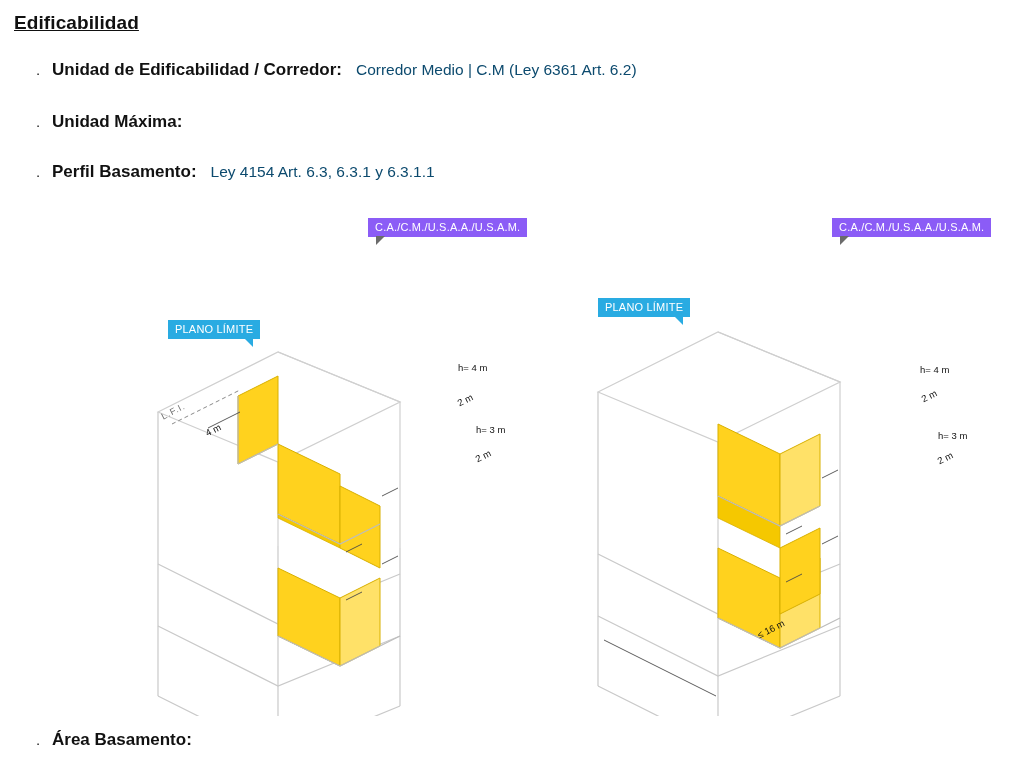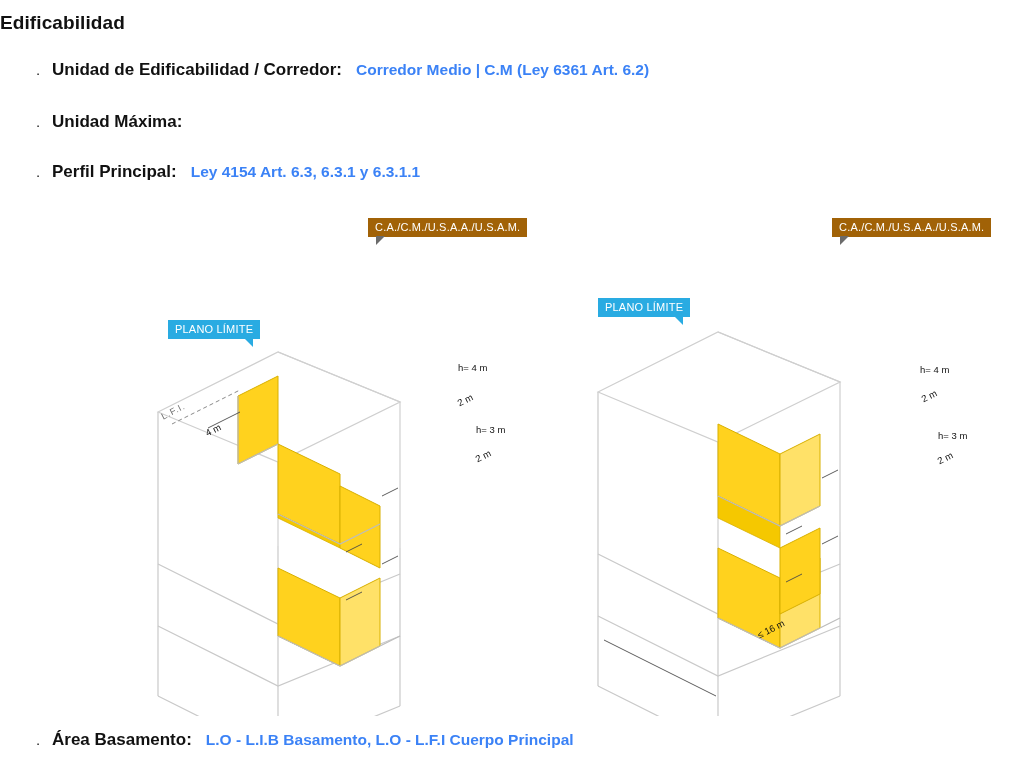--- a/index.html
+++ b/index.html
@@ -15,25 +15,26 @@
     overflow: hidden;
     position: relative;
   }
   .page {
     position: relative;
     width: 1024px;
     height: 768px;
   }
   .title {
     position: absolute;
-    left: 0;
+    left: 14px;
     top: 12px;
     font-size: 19px;
     font-weight: bold;
     color: #111;
+    text-decoration: underline;
     letter-spacing: 0.1px;
   }
   .bullet-row {
     position: absolute;
     left: 36px;
     display: flex;
     align-items: baseline;
     white-space: nowrap;
   }
   .bullet-dot {
@@ -42,22 +43,22 @@
     width: 16px;
     display: inline-block;
   }
   .bullet-label {
     font-size: 17px;
     font-weight: bold;
     color: #111;
   }
   .bullet-value {
     font-size: 15.5px;
-    font-weight: bold;
-    color: #3b82f6;
+    font-weight: normal;
+    color: #0c4a6e;
     margin-left: 14px;
   }
   #row-corredor { top: 60px; }
   #row-altura   { top: 112px; }
   #row-perfil   { top: 162px; }
   #row-area     { top: 730px; }
 
   .figures {
     position: absolute;
     left: 0;
@@ -79,21 +80,21 @@
   .callout {
     position: absolute;
     font-family: "Liberation Sans", sans-serif;
     font-size: 11px;
     letter-spacing: 0.2px;
     color: #ffffff;
     padding: 3px 7px 4px 7px;
     white-space: nowrap;
   }
   .callout.gray {
-    background: #a16207;
+    background: #8b5cf6;
   }
   .callout.blue {
     background: #29abe2;
     font-weight: normal;
   }
   .callout .tail {
     position: absolute;
     width: 0;
     height: 0;
   }
@@ -144,21 +145,21 @@
     <span class="bullet-value">Corredor Medio | C.M (Ley 6361 Art. 6.2)</span>
   </div>
 
   <div class="bullet-row" id="row-altura">
     <span class="bullet-dot">.</span>
     <span class="bullet-label">Unidad Máxima:</span>
   </div>
 
   <div class="bullet-row" id="row-perfil">
     <span class="bullet-dot">.</span>
-    <span class="bullet-label">Perfil Principal:</span>
+    <span class="bullet-label">Perfil Basamento:</span>
     <span class="bullet-value">Ley 4154 Art. 6.3, 6.3.1 y 6.3.1.1</span>
   </div>
 
   <div class="figures">
 
     <div class="figure" id="figure-left">
       <svg class="svg-fig" width="480" height="520" viewBox="0 0 480 520">
         <g fill="none" stroke="#c9c9c9" stroke-width="1.2">
 
           <path d="M78 216 L78 500"></path>
@@ -298,16 +299,15 @@
       <div class="dim" style="left:398px; top:234px;">h= 3 m</div>
       <div class="dim rot" style="left:398px; top:260px;">2 m</div>
       <div class="dim rot" style="left:218px; top:434px;">≤ 16 m</div>
     </div>
 
   </div>
 
   <div class="bullet-row" id="row-area">
     <span class="bullet-dot">.</span>
     <span class="bullet-label">Área Basamento:</span>
-    <span class="bullet-value">L.O - L.I.B Basamento, L.O - L.F.I Cuerpo Principal</span>
   </div>
 
 </div>
 
 </body></html>

